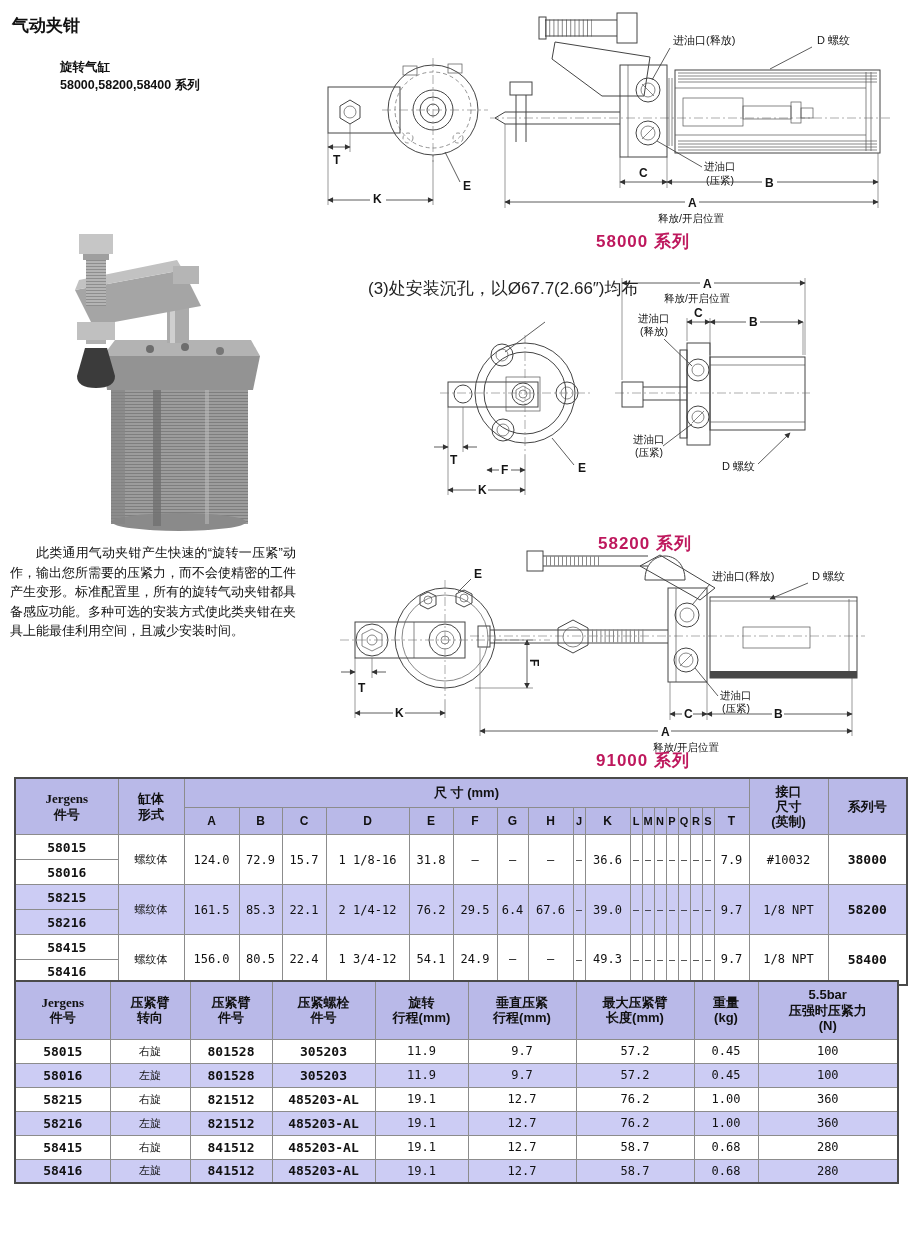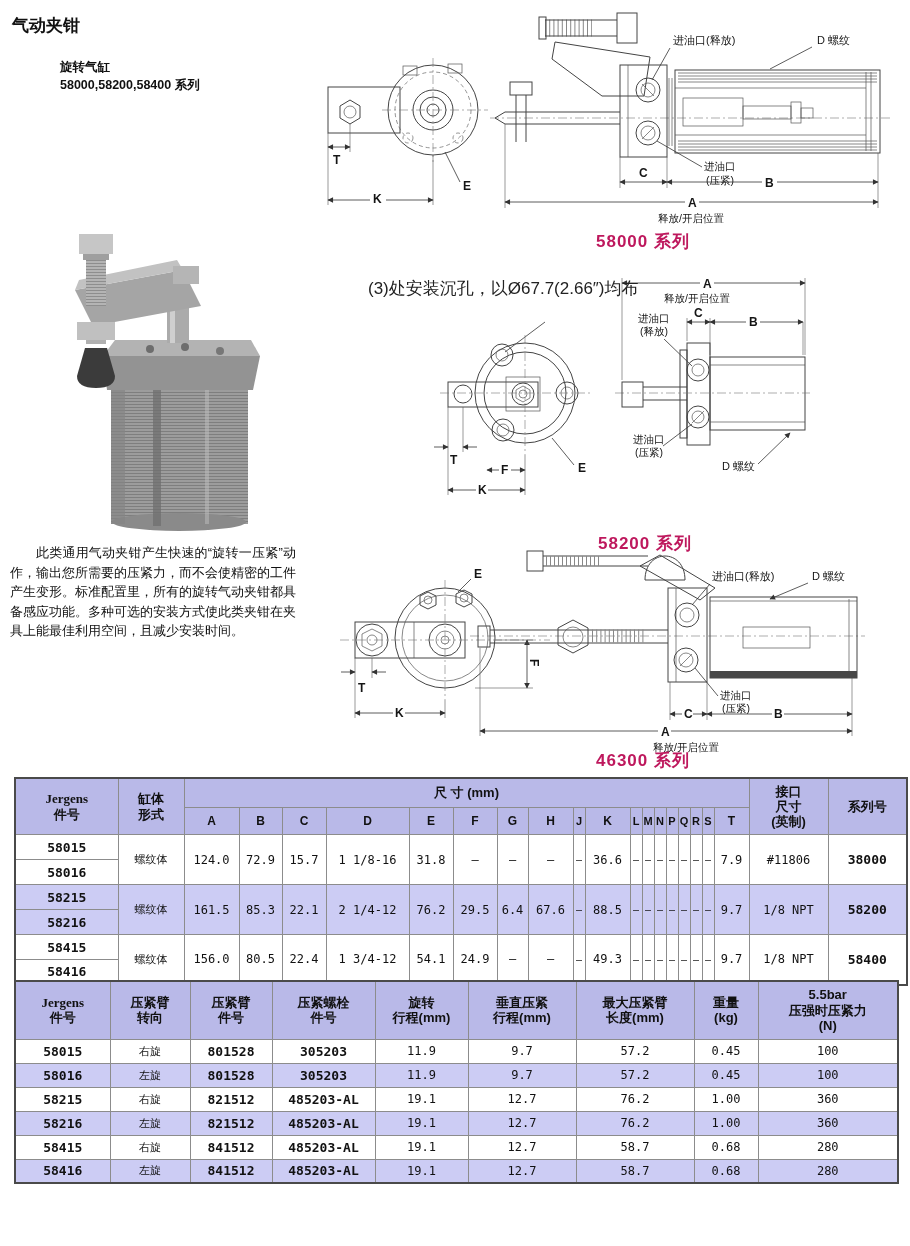--- a/index.html
+++ b/index.html
@@ -359,21 +359,21 @@
     <text class="dimL" x="361" y="736">A</text>
     <text class="lblS" x="353" y="751">释放/开启位置</text>
   </g>
 </svg>
 
 <div class="abs caption" style="left:596px;top:230px;">58000 系列</div>
 <div class="abs" id="note58200">
   <div>(3)处安装沉孔，以Ø67.7(2.66″)均布</div>
 </div>
 <div class="abs caption" style="left:598px;top:492px;margin-top:40px;">58200 系列</div>
-<div class="abs caption" style="left:596px;top:749px;">46300 系列</div>
+<div class="abs caption" style="left:596px;top:749px;">91000 系列</div>
 
 <table id="t1">
   <colgroup>
     <col style="width:103px">
       <col style="width:66px">
     <col style="width:55px">
       <col style="width:43px">
       <col style="width:44px">
       <col style="width:83px">
     <col style="width:44px">
@@ -441,39 +441,39 @@
       <td rowspan="2" class="n">–</td>
       <td rowspan="2">36.6</td>
       <td rowspan="2" class="n">–</td>
       <td rowspan="2" class="n">–</td>
       <td rowspan="2" class="n">–</td>
       <td rowspan="2" class="n">–</td>
       <td rowspan="2" class="n">–</td>
       <td rowspan="2" class="n">–</td>
       <td rowspan="2" class="n">–</td>
       <td rowspan="2">7.9</td>
-      <td rowspan="2">#11806</td>
+      <td rowspan="2">#10032</td>
       <td rowspan="2" class="series">38000</td>
     </tr>
     <tr>
       <td class="part">58016</td>
     </tr>
     <tr class="hl">
       <td class="part">58215</td>
       <td rowspan="2" class="cjk">螺纹体</td>
       <td rowspan="2">161.5</td>
       <td rowspan="2">85.3</td>
       <td rowspan="2">22.1</td>
       <td rowspan="2">2 1/4-12</td>
       <td rowspan="2">76.2</td>
       <td rowspan="2">29.5</td>
       <td rowspan="2">6.4</td>
       <td rowspan="2">67.6</td>
       <td rowspan="2" class="n">–</td>
-      <td rowspan="2">88.5</td>
+      <td rowspan="2">39.0</td>
       <td rowspan="2" class="n">–</td>
       <td rowspan="2" class="n">–</td>
       <td rowspan="2" class="n">–</td>
       <td rowspan="2" class="n">–</td>
       <td rowspan="2" class="n">–</td>
       <td rowspan="2" class="n">–</td>
       <td rowspan="2" class="n">–</td>
       <td rowspan="2">9.7</td>
       <td rowspan="2">1/8 NPT</td>
       <td rowspan="2" class="series">58200</td>

